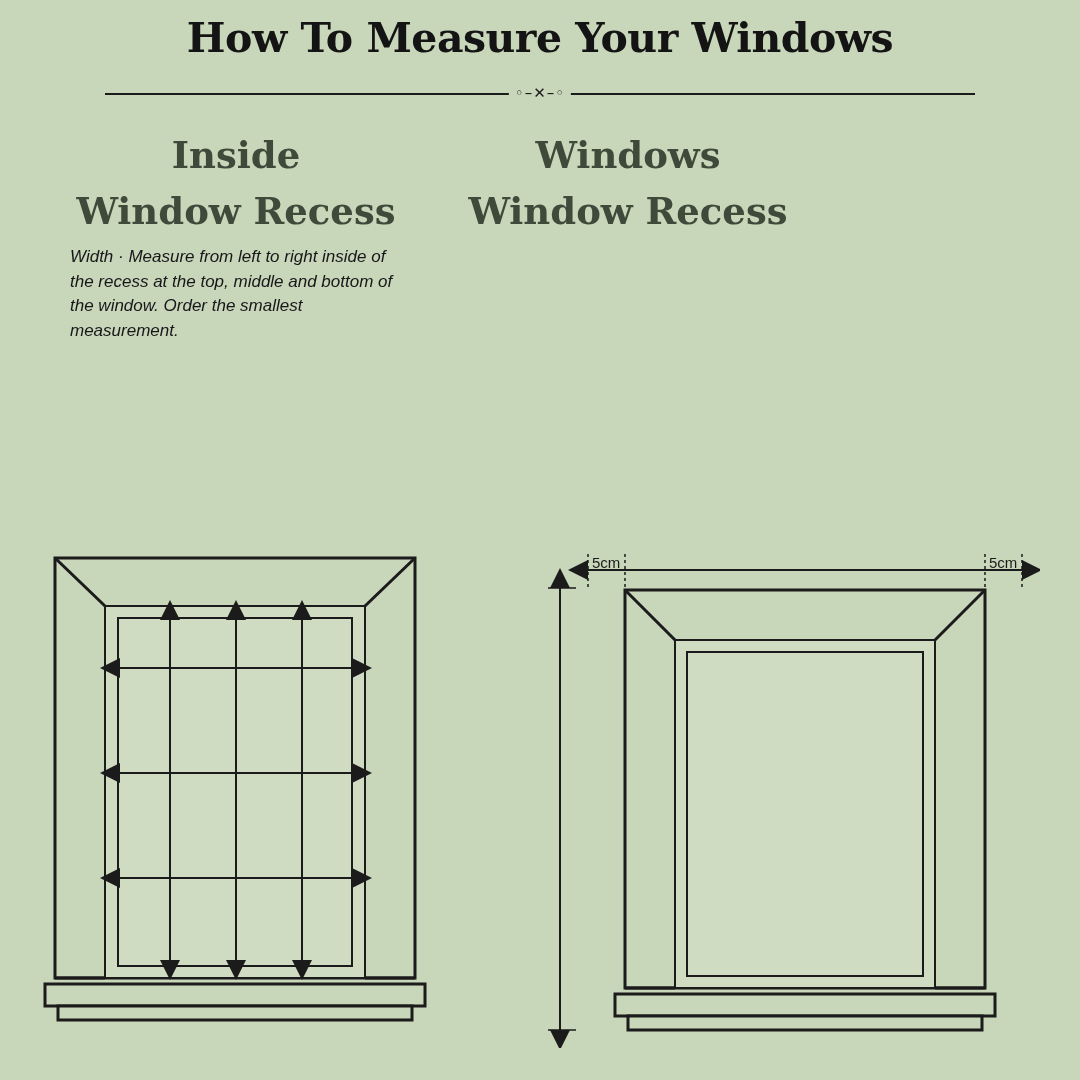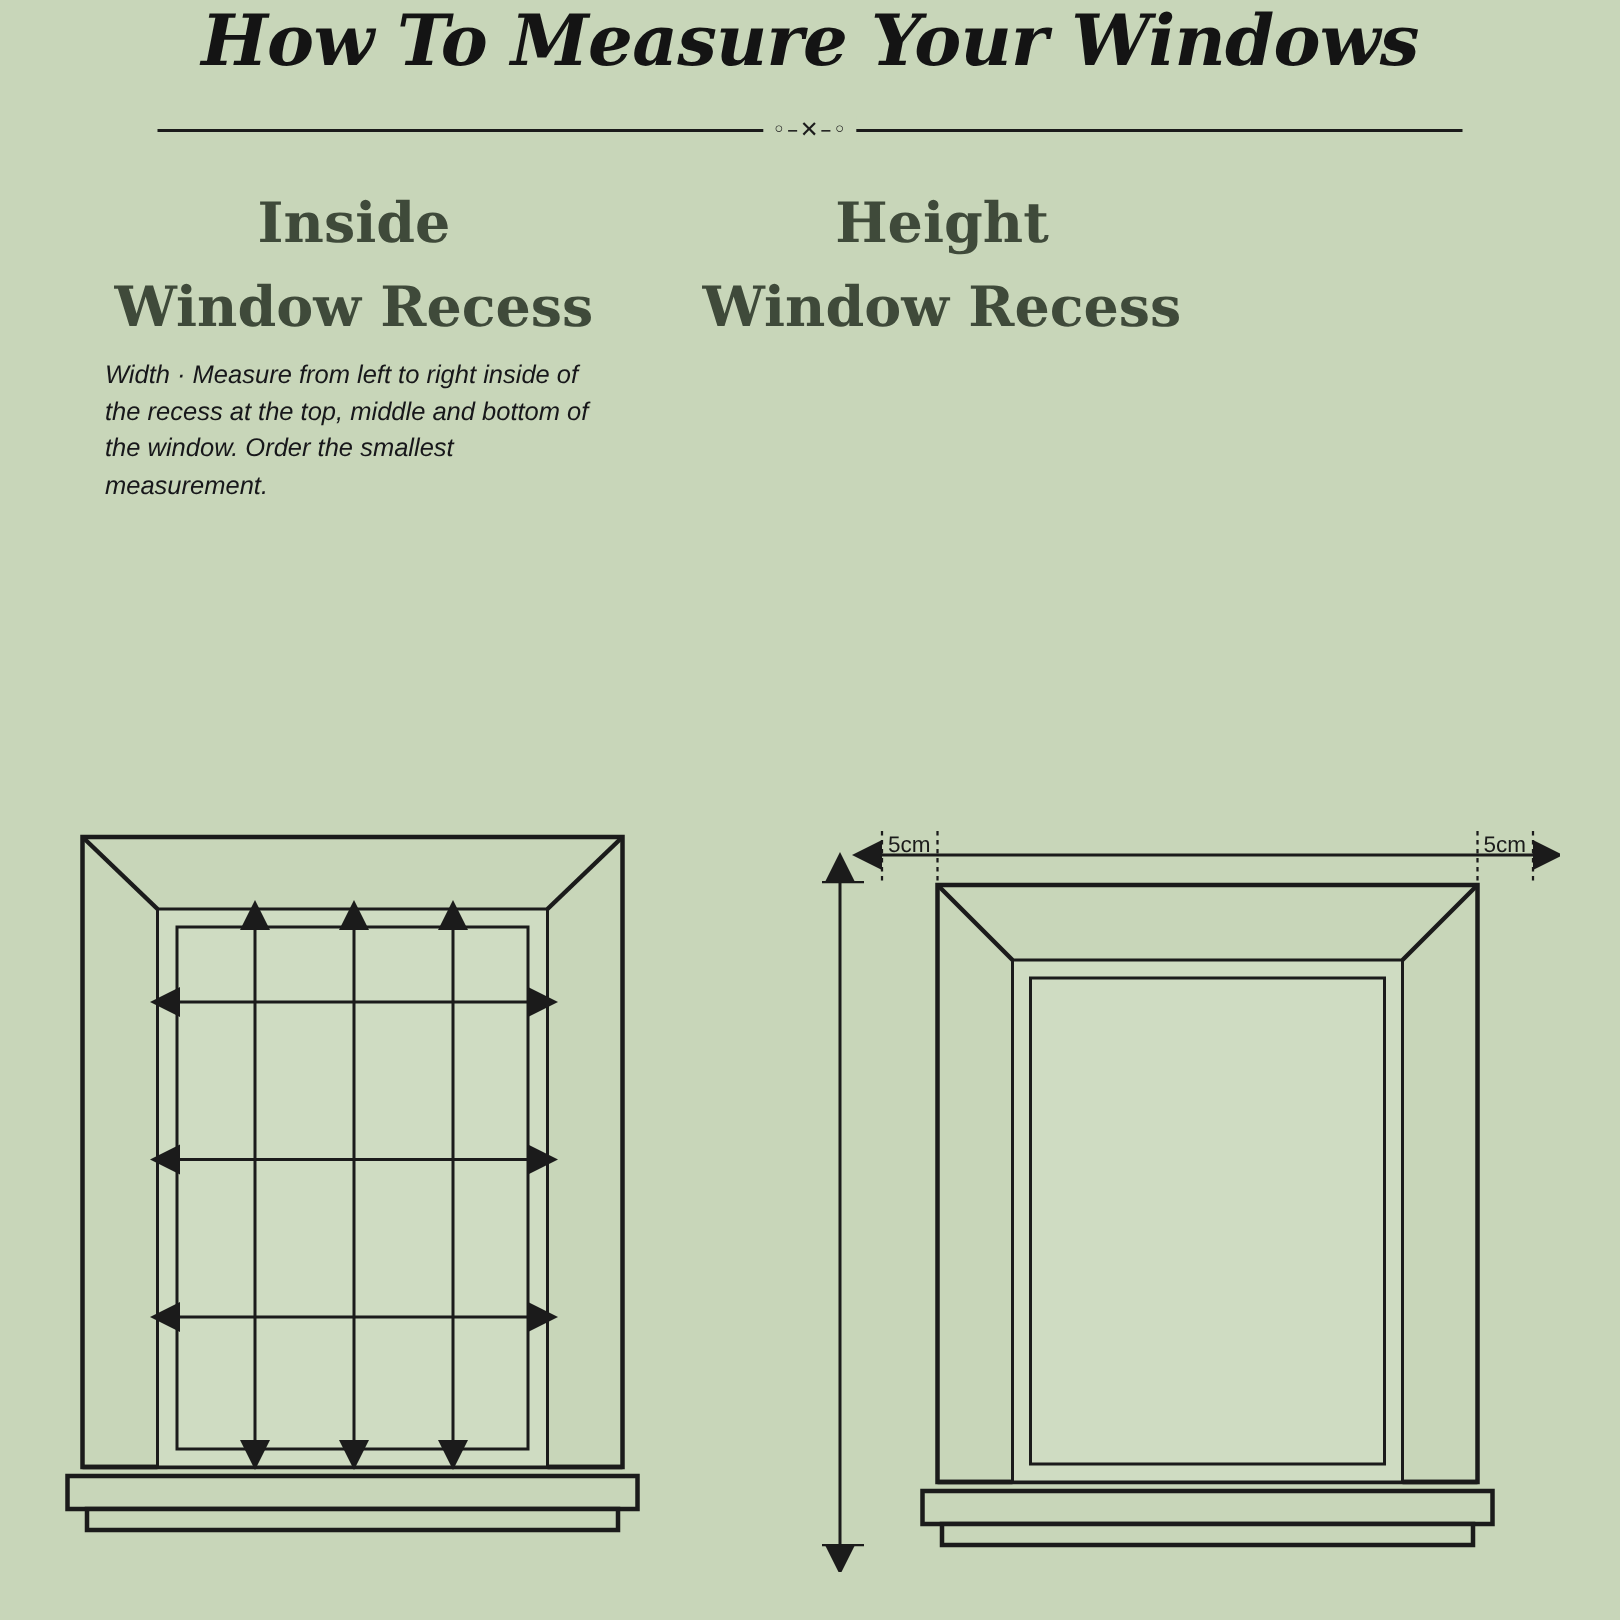--- a/index.html
+++ b/index.html
@@ -17,29 +17,28 @@
   .page {
     position: relative;
     width: 1080px;
     height: 1080px;
     box-sizing: border-box;
   }
 
   
   .main-title {
     margin: 0;
-    padding-top: 0;
+    padding-top: 14px;
     text-align: center;
     font-family: "DejaVu Serif", serif;
     font-weight: 700;
-    font-size: 47px;
+    font-size: 41px;
     letter-spacing: -0.5px;
     color: #141414;
     white-space: nowrap;
-    font-style: italic;
   }
   .divider {
     position: relative;
     width: 870px;
     margin: 22px auto 0 auto;
     height: 18px;
   }
   .divider .rule {
     position: absolute;
     top: 9px;
@@ -163,21 +162,21 @@
     <div class="col">
       <h2 class="col-title">
         <span>Inside</span>
         <span class="line2">Window Recess</span>
       </h2>
       <p class="para">Width · Measure from left to right inside of the recess at the top, middle and bottom of the window. Order the smallest measurement.</p>
     </div>
 
     <div class="col">
       <h2 class="col-title">
-        <span>Height</span>
+        <span>Windows</span>
         <span class="line2">Window Recess</span>
       </h2>
     </div>
 
   </div>
 
   <div class="diagrams">
 
     <div class="diagram left">
       <svg width="460" height="500" viewBox="0 0 460 500">

